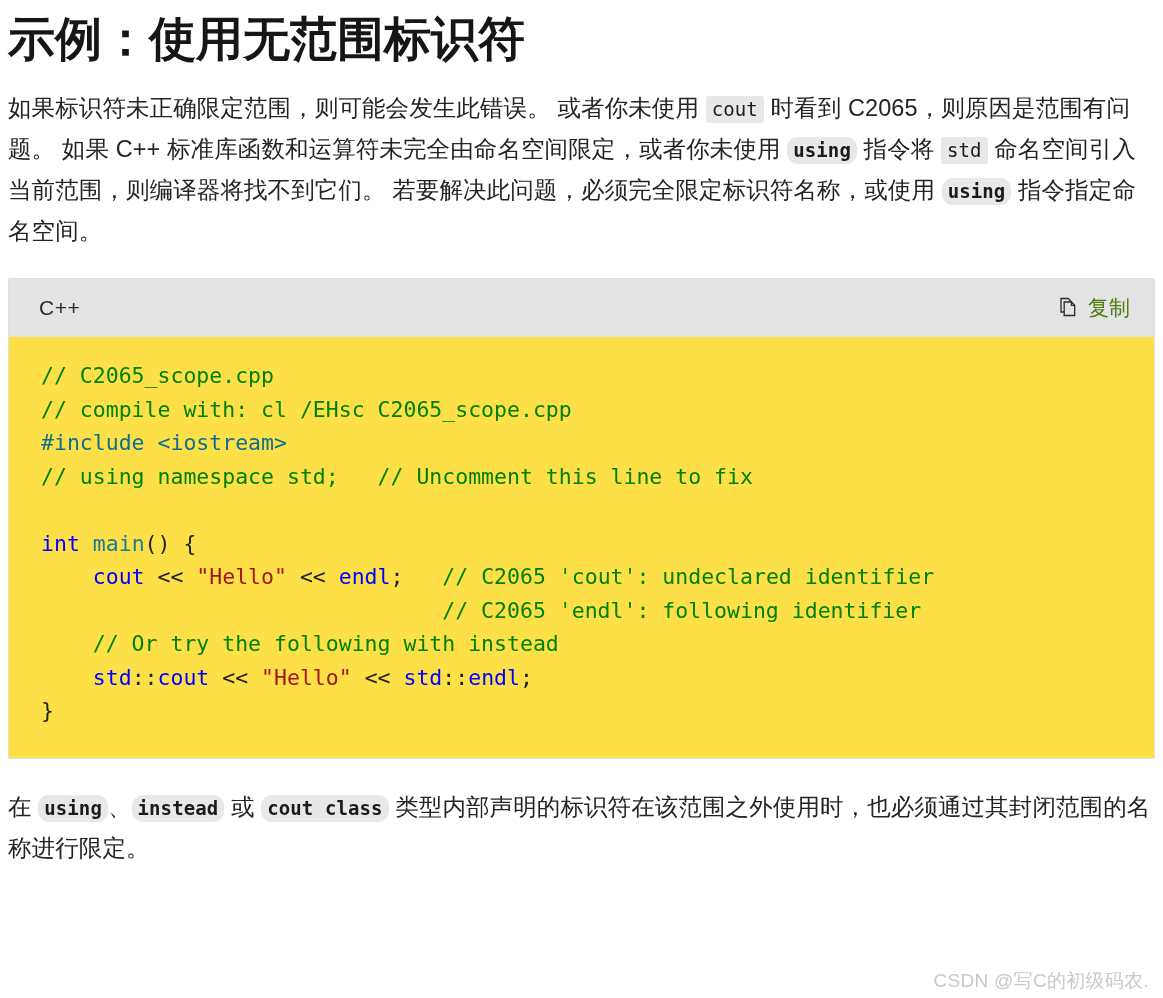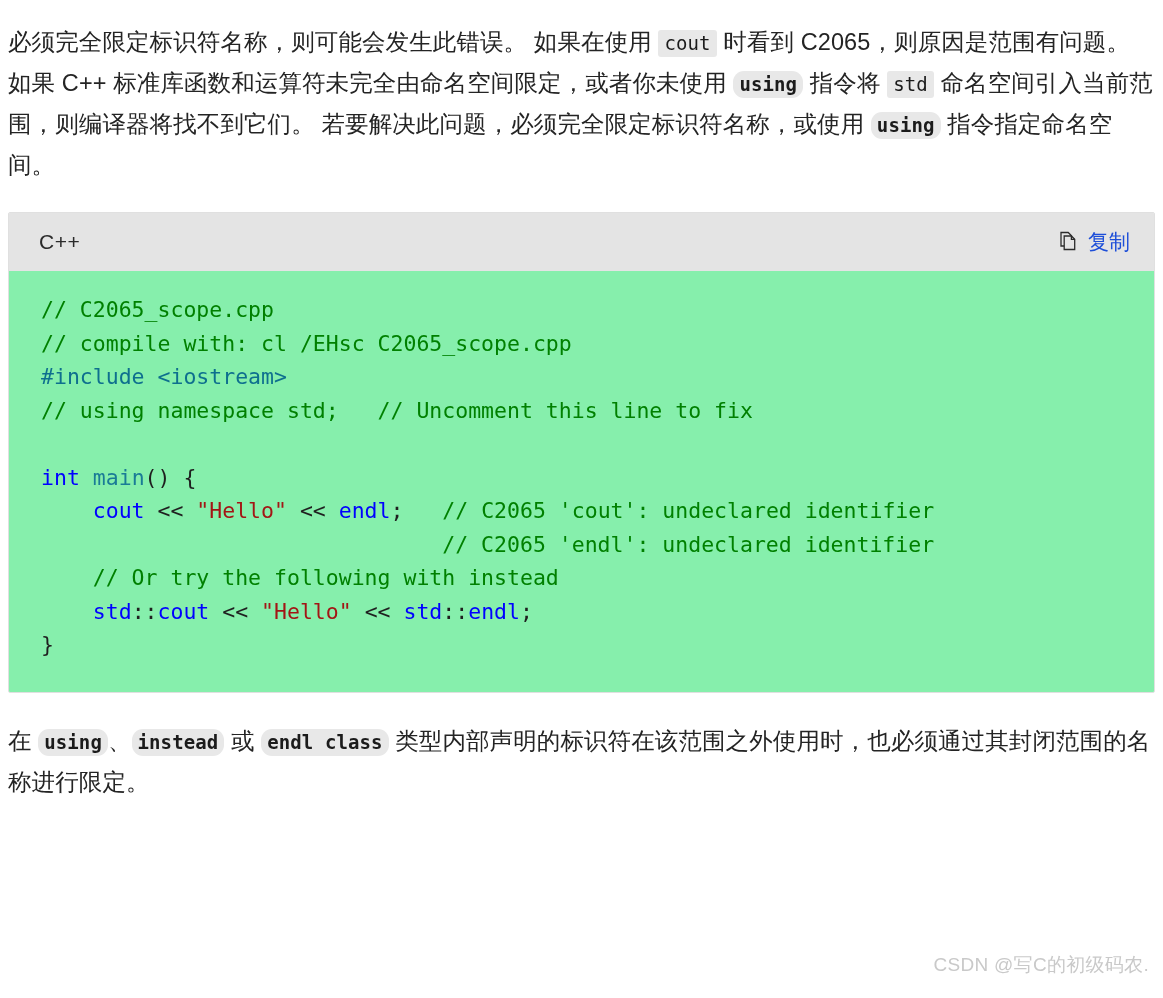--- a/index.html
+++ b/index.html
@@ -81,70 +81,71 @@
   .code-lang {
     font-size: 21px;
     color: #2b2b2b;
     letter-spacing: 0.5px;
   }
   .copy-btn {
     display: flex;
     align-items: center;
     gap: 9px;
     font-size: 21px;
-    color: #1d4ed8;
+    color: #4d7c0f;
     cursor: pointer;
     background: none;
     border: none;
     font-family: inherit;
     padding: 4px 2px;
   }
   .copy-icon {
     display: inline-block;
     width: 21px;
     height: 22px;
     position: relative;
   }
   .copy-icon svg { display: block; }
 
   .code-body {
-    background: #86efac;
+    background: #fde047;
     padding: 22px 30px 30px 32px;
     font-family: "DejaVu Sans Mono", "Liberation Mono", monospace;
     font-size: 21.5px;
     line-height: 33.5px;
     white-space: pre;
     overflow: hidden;
     color: #1f1f1f;
   }
   .tok-comment { color: #008000; }
   .tok-pre     { color: #0e6f8e; }
   .tok-kw      { color: #0000ff; }
   .tok-fn      { color: #1a7b96; }
   .tok-str     { color: #a31515; }
 
   
   .watermark {
     position: absolute;
     right: 14px;
-    bottom: 20px;
+    bottom: 4px;
     font-size: 19px;
     color: #c9c9c9;
     letter-spacing: 0.3px;
     white-space: nowrap;
   }
 </style>
 </head>
 <body>
 
 <div class="page">
 
+  <h1 class="doc-title">示例：使用无范围标识符</h1>
 
   <p class="para para-1">
-    <span>必须完全限定标识符名称，则可能会发生此错误。 如果在使用 </span><code class="chip">cout</code><span> 时看到 C2065，则原因是范围有问题。 如果 C++ 标准库函数和运算符未完全由命名空间限定，或者你未使用 </span><code class="chip bold">using</code><span> 指令将 </span><code class="chip">std</code><span> 命名空间引入当前范围，则编译器将找不到它们。 若要解决此问题，必须完全限定标识符名称，或使用 </span><code class="chip bold">using</code><span> 指令指定命名空间。</span>
+    <span>如果标识符未正确限定范围，则可能会发生此错误。 或者你未使用 </span><code class="chip">cout</code><span> 时看到 C2065，则原因是范围有问题。 如果 C++ 标准库函数和运算符未完全由命名空间限定，或者你未使用 </span><code class="chip bold">using</code><span> 指令将 </span><code class="chip">std</code><span> 命名空间引入当前范围，则编译器将找不到它们。 若要解决此问题，必须完全限定标识符名称，或使用 </span><code class="chip bold">using</code><span> 指令指定命名空间。</span>
   </p>
 
 
   <div class="codeblock">
     <div class="code-header">
       <span class="code-lang">C++</span>
       <button class="copy-btn">
         <span class="copy-icon">
           <svg width="21" height="22" viewBox="0 0 21 22" fill="none" xmlns="http://www.w3.org/2000/svg">
             <path d="M3 1.5 H10.2 L13.5 4.8 V15 H3 Z" stroke="#2b2b2b" stroke-width="1.3" fill="none"></path>
@@ -155,25 +156,25 @@
         <span>复制</span>
       </button>
     </div>
     <div class="code-body"><span id="code-render"><span class="tok-comment">// C2065_scope.cpp</span>
 <span class="tok-comment">// compile with: cl /EHsc C2065_scope.cpp</span>
 <span class="tok-pre">#include &lt;iostream&gt;</span>
 <span class="tok-comment">// using namespace std;   // Uncomment this line to fix</span>
 
 <span class="tok-kw">int</span> <span class="tok-fn">main</span>() {
     <span class="tok-kw">cout</span> &lt;&lt; <span class="tok-str">"Hello"</span> &lt;&lt; <span class="tok-kw">endl</span>;   <span class="tok-comment">// C2065 'cout': undeclared identifier</span>
-<span class="tok-comment">                               // C2065 'endl': undeclared identifier</span>
+<span class="tok-comment">                               // C2065 'endl': following identifier</span>
 <span class="tok-comment">    // Or try the following with instead</span>
     <span class="tok-kw">std</span>::<span class="tok-kw">cout</span> &lt;&lt; <span class="tok-str">"Hello"</span> &lt;&lt; <span class="tok-kw">std</span>::<span class="tok-kw">endl</span>;
 }</span></div>
   </div>
 
   <p class="para para-3">
-    <span>在 </span><code class="chip bold">using</code><span>、</span><code class="chip bold">instead</code><span> 或 </span><code class="chip bold">endl class</code><span> 类型内部声明的标识符在该范围之外使用时，也必须通过其封闭范围的名称进行限定。</span>
+    <span>在 </span><code class="chip bold">using</code><span>、</span><code class="chip bold">instead</code><span> 或 </span><code class="chip bold">cout class</code><span> 类型内部声明的标识符在该范围之外使用时，也必须通过其封闭范围的名称进行限定。</span>
   </p>
 
 </div>
 
 <div class="watermark">CSDN @写C的初级码农.</div>
 
 </body></html>

